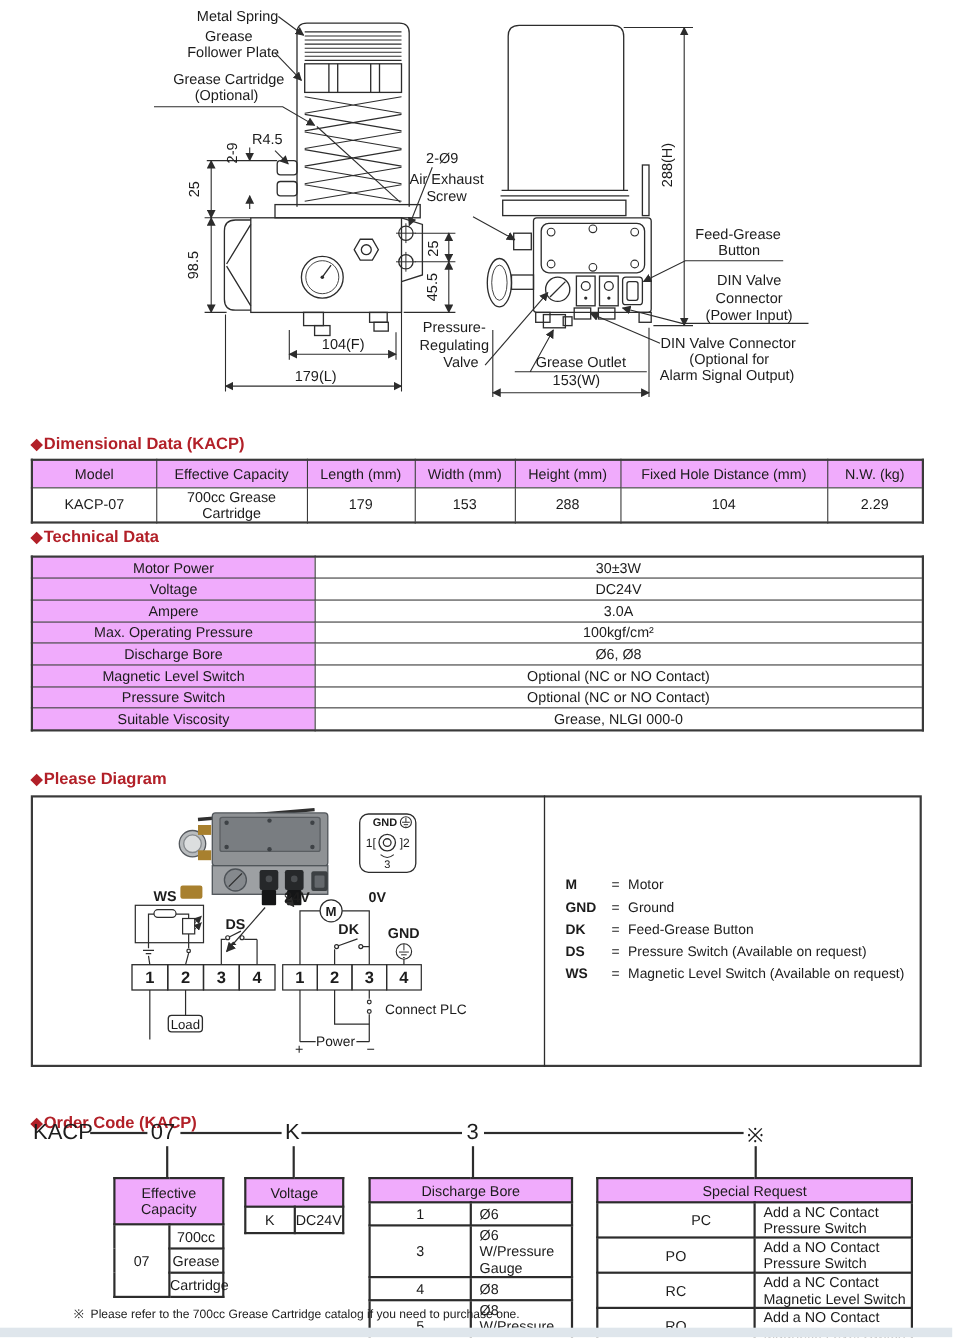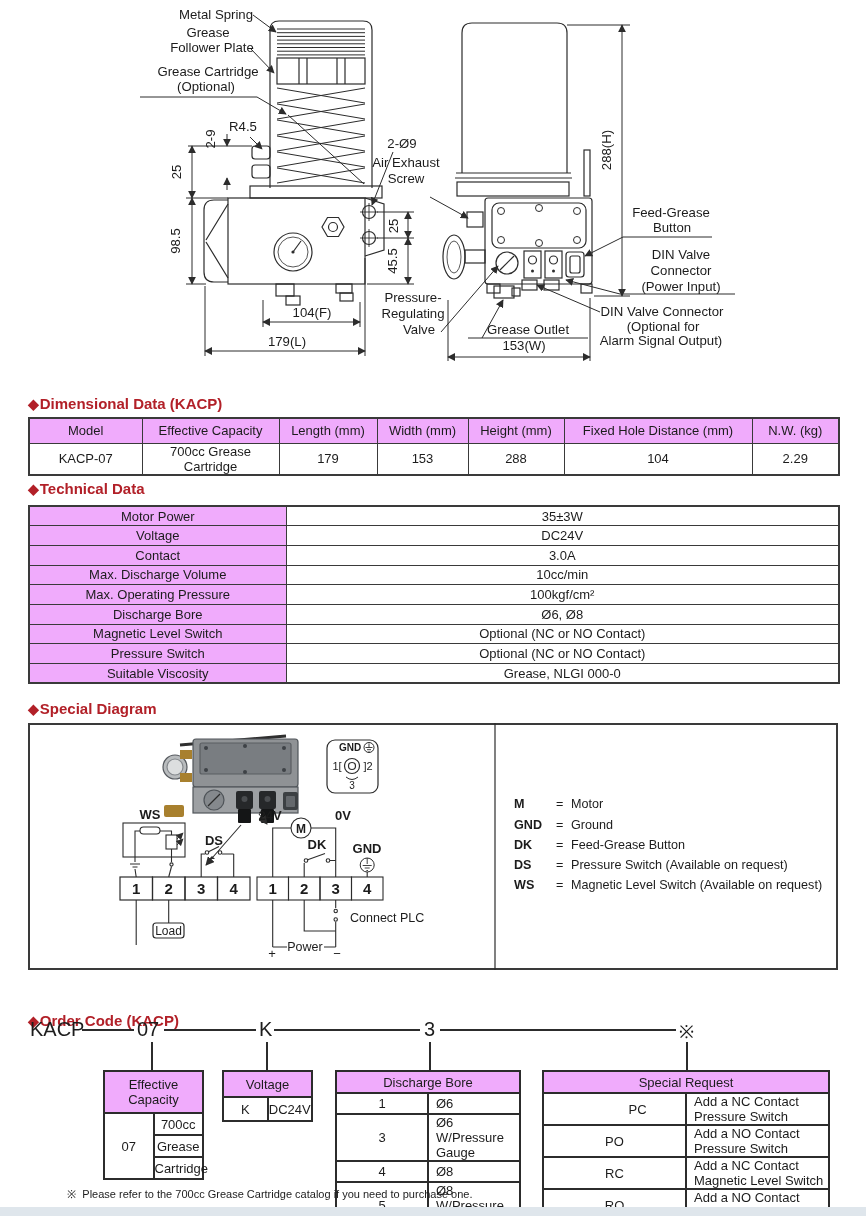--- a/index.html
+++ b/index.html
@@ -225,33 +225,29 @@
   <div class="sec-title" style="top:480px;"><span class="dmn">◆</span><span>Technical Data</span></div>
 
   <table class="dt" style="left:28px;top:505px;width:810px;">
     <colgroup>
         <col style="width:257px">
         <col style="width:553px">
       </colgroup>
     <tbody>
         <tr style="height:19.7px">
           <td class="hd">Motor Power</td>
-          <td>35±3W</td>
+          <td>30±3W</td>
         </tr>
     <tr style="height:19.7px">
           <td class="hd">Voltage</td>
           <td>DC24V</td>
         </tr>
     <tr style="height:19.7px">
-          <td class="hd">Contact</td>
+          <td class="hd">Ampere</td>
           <td>3.0A</td>
-        </tr>
-    <tr style="height:19.7px">
-          <td class="hd">Max. Discharge Volume</td>
-          <td>10cc/min</td>
         </tr>
     <tr style="height:19.7px">
           <td class="hd">Max. Operating Pressure</td>
           <td>100kgf/cm²</td>
         </tr>
     <tr style="height:19.7px">
           <td class="hd">Discharge Bore</td>
           <td>Ø6, Ø8</td>
         </tr>
     <tr style="height:19.7px">
@@ -263,21 +259,21 @@
           <td>Optional (NC or NO Contact)</td>
         </tr>
     <tr style="height:19.7px">
           <td class="hd">Suitable Viscosity</td>
           <td>Grease, NLGI 000-0</td>
         </tr>
   </tbody>
     </table>
 
   
-  <div class="sec-title" style="top:700px;"><span class="dmn">◆</span><span>Special Diagram</span></div>
+  <div class="sec-title" style="top:700px;"><span class="dmn">◆</span><span>Please Diagram</span></div>
 
   <div class="wirebox">
     <svg width="810" height="247" viewBox="0 0 810 247" fill="none" stroke="#2c2c2c" stroke-width="1.2">
       <line x1="467" y1="0" x2="467" y2="247"></line>
 
       <g>
         <line x1="152" y1="22" x2="258" y2="13" stroke="#2f2f2f" stroke-width="3"></line>
         <rect x="165" y="16" width="105" height="48" rx="3" fill="#8f9295" stroke="#50555a"></rect>
         <rect x="172" y="20" width="91" height="31" rx="2" fill="#797d81" stroke="#5a5e62"></rect>
         <g fill="#3e4246" stroke="none">

